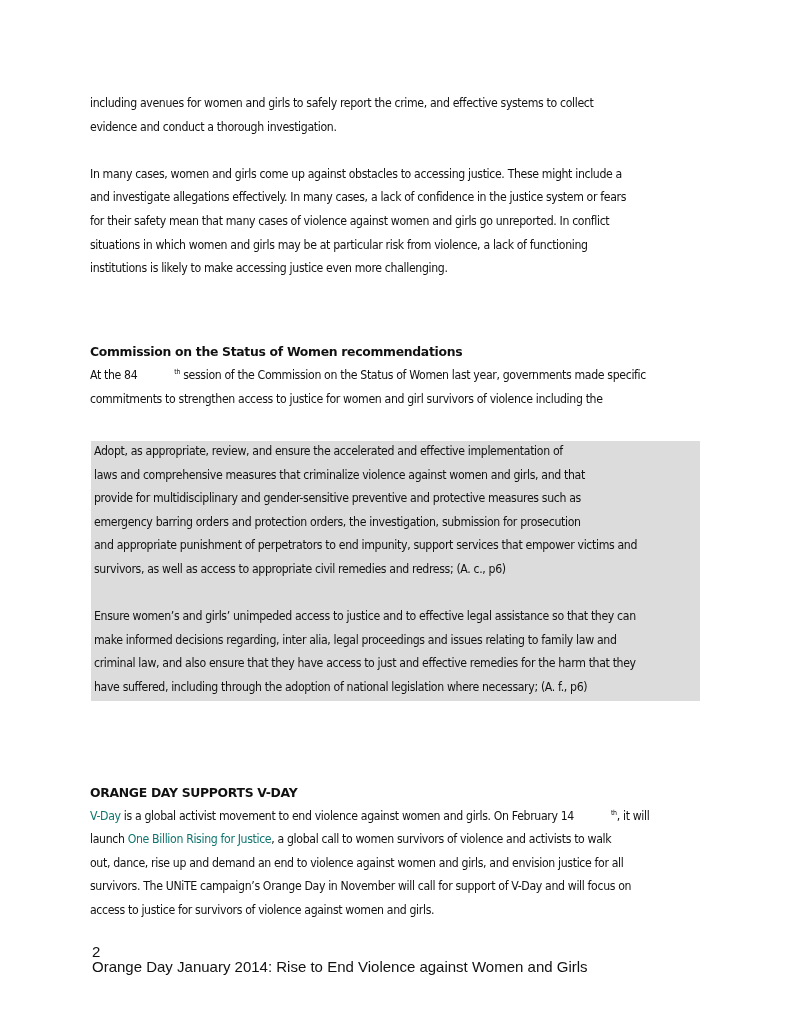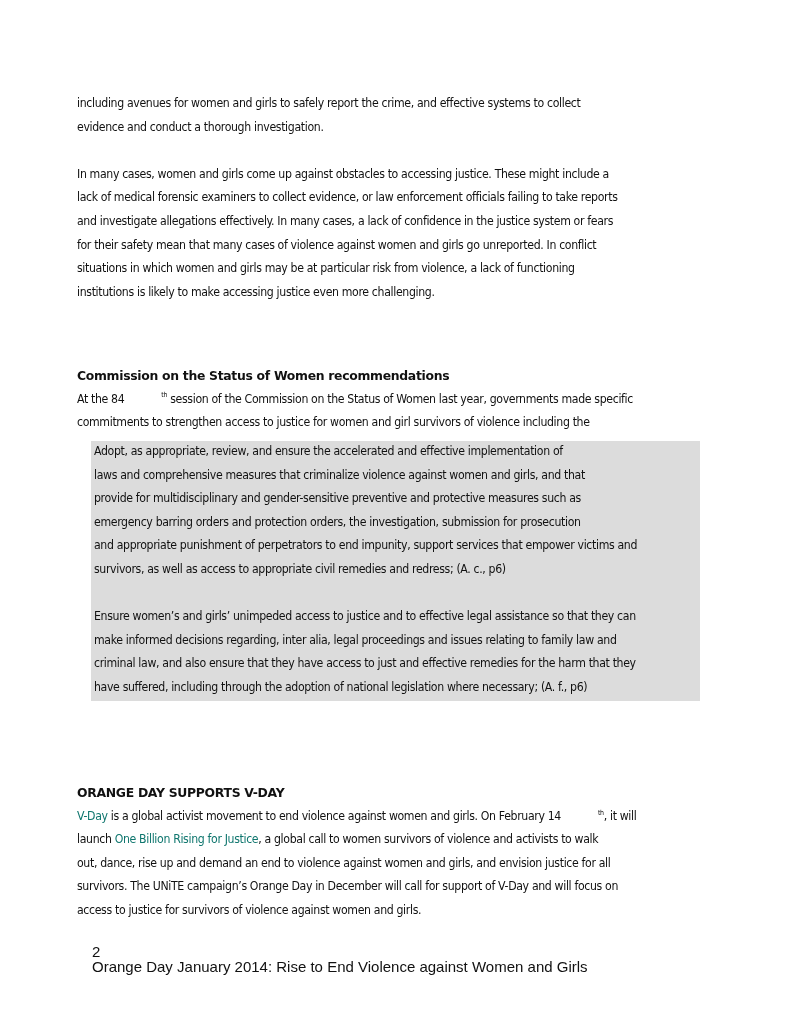--- a/index.html
+++ b/index.html
@@ -1,18 +1,18 @@
 <!DOCTYPE html>
 <html><head>
 <meta charset="utf-8">
 <style>
   html, body { margin: 0; padding: 0; background: #ffffff; }
   body { width: 791px; height: 1024px; position: relative; overflow: hidden;
          font-family: "DejaVu Sans", sans-serif; color: #111; }
-  .page { position: absolute; left: 77px; top: 92px; width: 620px; }
+  .page { position: absolute; left: 90px; top: 92px; width: 620px; }
   .line { font-size: 12.2px; line-height: 23.6px; white-space: nowrap; letter-spacing: -0.35px;
           font-stretch: condensed; }
   .para { margin: 0; }
   .gap { height: 23.6px; }
   .heading { font-weight: bold; font-size: 12.4px; line-height: 23.6px; letter-spacing: -0.3px; white-space: nowrap; margin-top: 36px; }
   sup { font-size: 7px; line-height: 0; vertical-align: super; padding-left: 37px; }
   .quote-box { position: absolute; left: 91px; top: 441px; width: 609px; height: 260px; background: #dcdcdc; }
   .quote-text { position: absolute; left: 94px; top: 440px; width: 610px; }
   .link { color: #0f766e; }
   .footer { position: absolute; left: 92px; top: 944px; font-family: "Liberation Sans", sans-serif; color: #111; }
@@ -25,21 +25,20 @@
 <div class="quote-box"></div>
 
 <div class="page">
   <div class="para">
     <div class="line">including avenues for women and girls to safely report the crime, and effective systems to collect</div>
     <div class="line">evidence and conduct a thorough investigation.</div>
   </div>
   <div class="gap"></div>
   <div class="para">
     <div class="line">In many cases, women and girls come up against obstacles to accessing justice. These might include a</div>
-    <div class="line">lack of medical forensic examiners to collect evidence, or law enforcement officials failing to take reports</div>
     <div class="line">and investigate allegations effectively. In many cases, a lack of confidence in the justice system or fears</div>
     <div class="line">for their safety mean that many cases of violence against women and girls go unreported.  In conflict</div>
     <div class="line">situations in which women and girls may be at particular risk from violence, a lack of functioning</div>
     <div class="line">institutions is likely to make accessing justice even more challenging.</div>
   </div>
   <div class="gap"></div>
   <div class="para">
     <div class="heading">Commission on the Status of Women recommendations</div>
     <div class="line"><span>At the 84</span><sup>th</sup><span> session of the Commission on the Status of Women last year, governments made specific</span></div>
     <div class="line">commitments to strengthen access to justice for women and girl survivors of violence including the</div>
@@ -62,20 +61,20 @@
     <div class="line">criminal law, and also ensure that they have access to just and effective remedies for the harm that they</div>
     <div class="line">have suffered, including through the adoption of national legislation where necessary; (A. f., p6)</div>
   </div>
 </div>
 
 <div class="page" style="top: 745px;">
   <div class="heading">ORANGE DAY SUPPORTS V-DAY</div>
   <div class="line"><span class="link">V-Day</span><span> is a global activist movement to end violence against women and girls. On February 14</span><sup>th</sup><span>, it will</span></div>
   <div class="line"><span>launch </span><span class="link">One Billion Rising for Justice</span><span>, a global call to women survivors of violence and activists to walk</span></div>
   <div class="line">out, dance, rise up and demand an end to violence against women and girls, and envision justice for all</div>
-  <div class="line">survivors. The UNiTE campaign’s Orange Day in December will call for support of V-Day and will focus on</div>
+  <div class="line">survivors. The UNiTE campaign’s Orange Day in November will call for support of V-Day and will focus on</div>
   <div class="line">access to justice for survivors of violence against women and girls.</div>
 </div>
 
 <div class="footer">
   <div class="page-num">2</div>
   <div class="footer-text">Orange Day January 2014: Rise to End Violence against Women and Girls</div>
 </div>
 
 </body></html>

